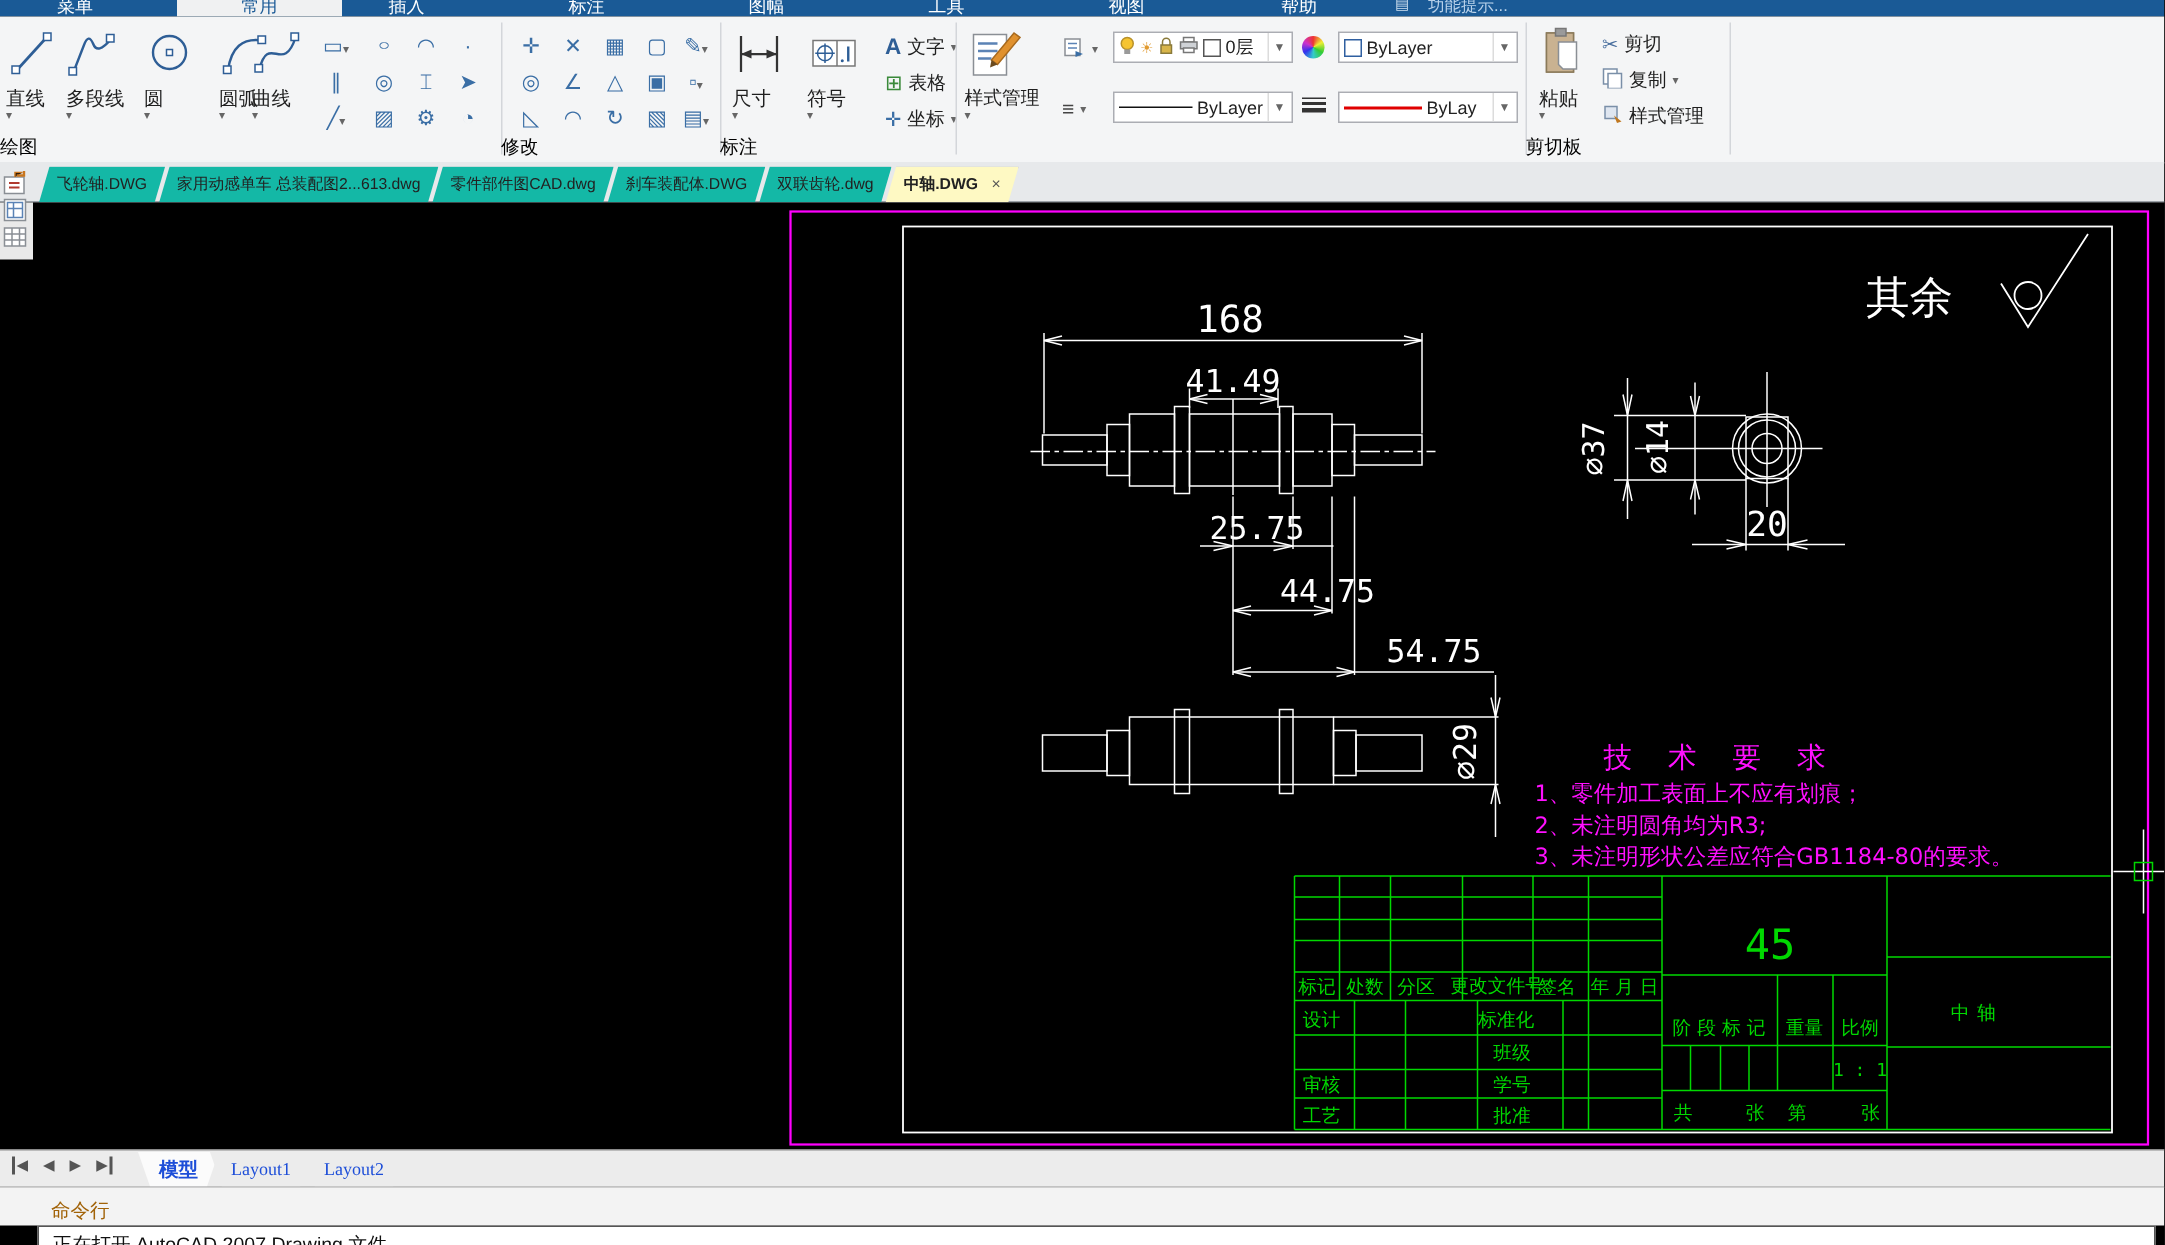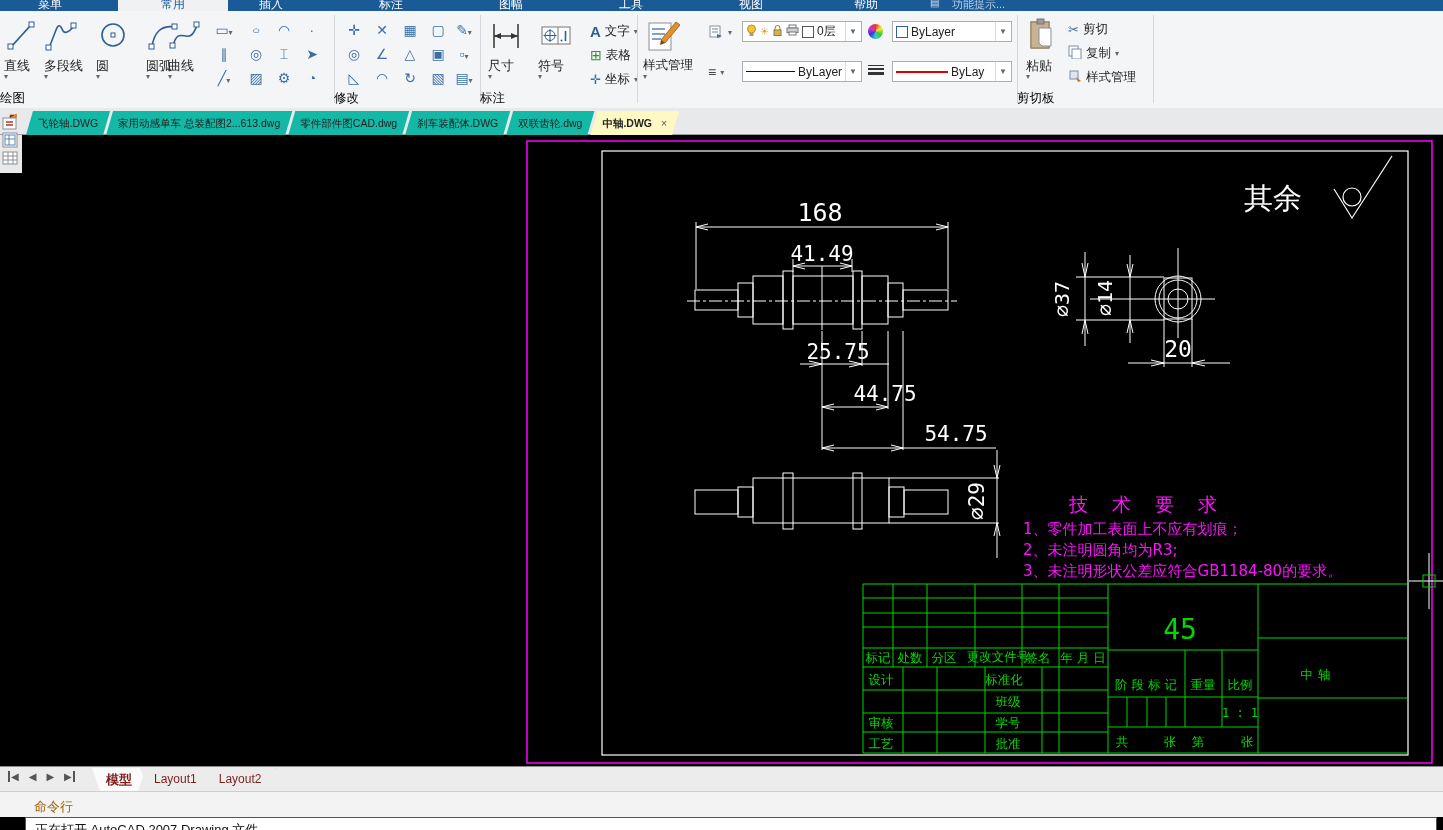--- a/index.html
+++ b/index.html
@@ -48,23 +48,23 @@
   .dtab .x{margin-left:9px;color:#555;font-weight:normal;}
   
   .canvas{position:absolute;left:0;top:135px;width:1443px;height:631px;background:#000;}
   .leftstrip{position:absolute;left:0;top:0;width:22px;height:38px;background:#e9e9e9;}
   .ltool{position:absolute;width:17px;height:17px;}
   
   .layoutbar{position:absolute;left:0;top:766px;width:1443px;height:25px;background:#ececec;
              border-top:1px solid #8a8a8a;box-sizing:border-box;}
   .navbtns{position:absolute;left:8px;top:4px;display:flex;gap:10px;color:#555;font-size:10px;}
   .ltabs{position:absolute;left:92px;top:1px;height:23px;display:flex;}
-  .ltab{height:23px;line-height:23px;padding:0 14px;font-size:12px;color:#7f1d1d;
+  .ltab{height:23px;line-height:23px;padding:0 14px;font-size:12px;color:#1d4ed8;
         clip-path:polygon(0 0,100% 0,calc(100% - 8px) 100%,8px 100%);margin-right:-6px;
-        filter:drop-shadow(-1px 0 0 #9aa0a6) drop-shadow(1px 0 0 #9aa0a6);background:#ececec;}
+        filter:drop-shadow(-1px 0 0 #9aa0a6) drop-shadow(1px 0 0 #9aa0a6);background:#ececec;font-family:Liberation Serif, serif;}
   .ltab.active{background:#fbfbfb;font-weight:bold;font-size:13px;}
   
   .cmdtitle{position:absolute;left:0;top:791px;width:1443px;height:26px;background:#f3f3f3;
             border-top:1px solid #cfcfcf;box-sizing:border-box;}
   .cmdtitle span{position:absolute;left:34px;top:6px;font-size:13px;color:#a16207;}
   .cmdbox{position:absolute;left:25px;top:817px;width:1412px;height:24px;background:#fff;
           border:1px solid #555;box-sizing:border-box;font-size:13px;color:#111;padding:3px 0 0 9px;}
   
   .tw{fill:#fff;font-family:"DejaVu Sans Mono","DejaVu Sans",monospace;}
   .twc{fill:#fff;font-family:"DejaVu Sans",sans-serif;}

